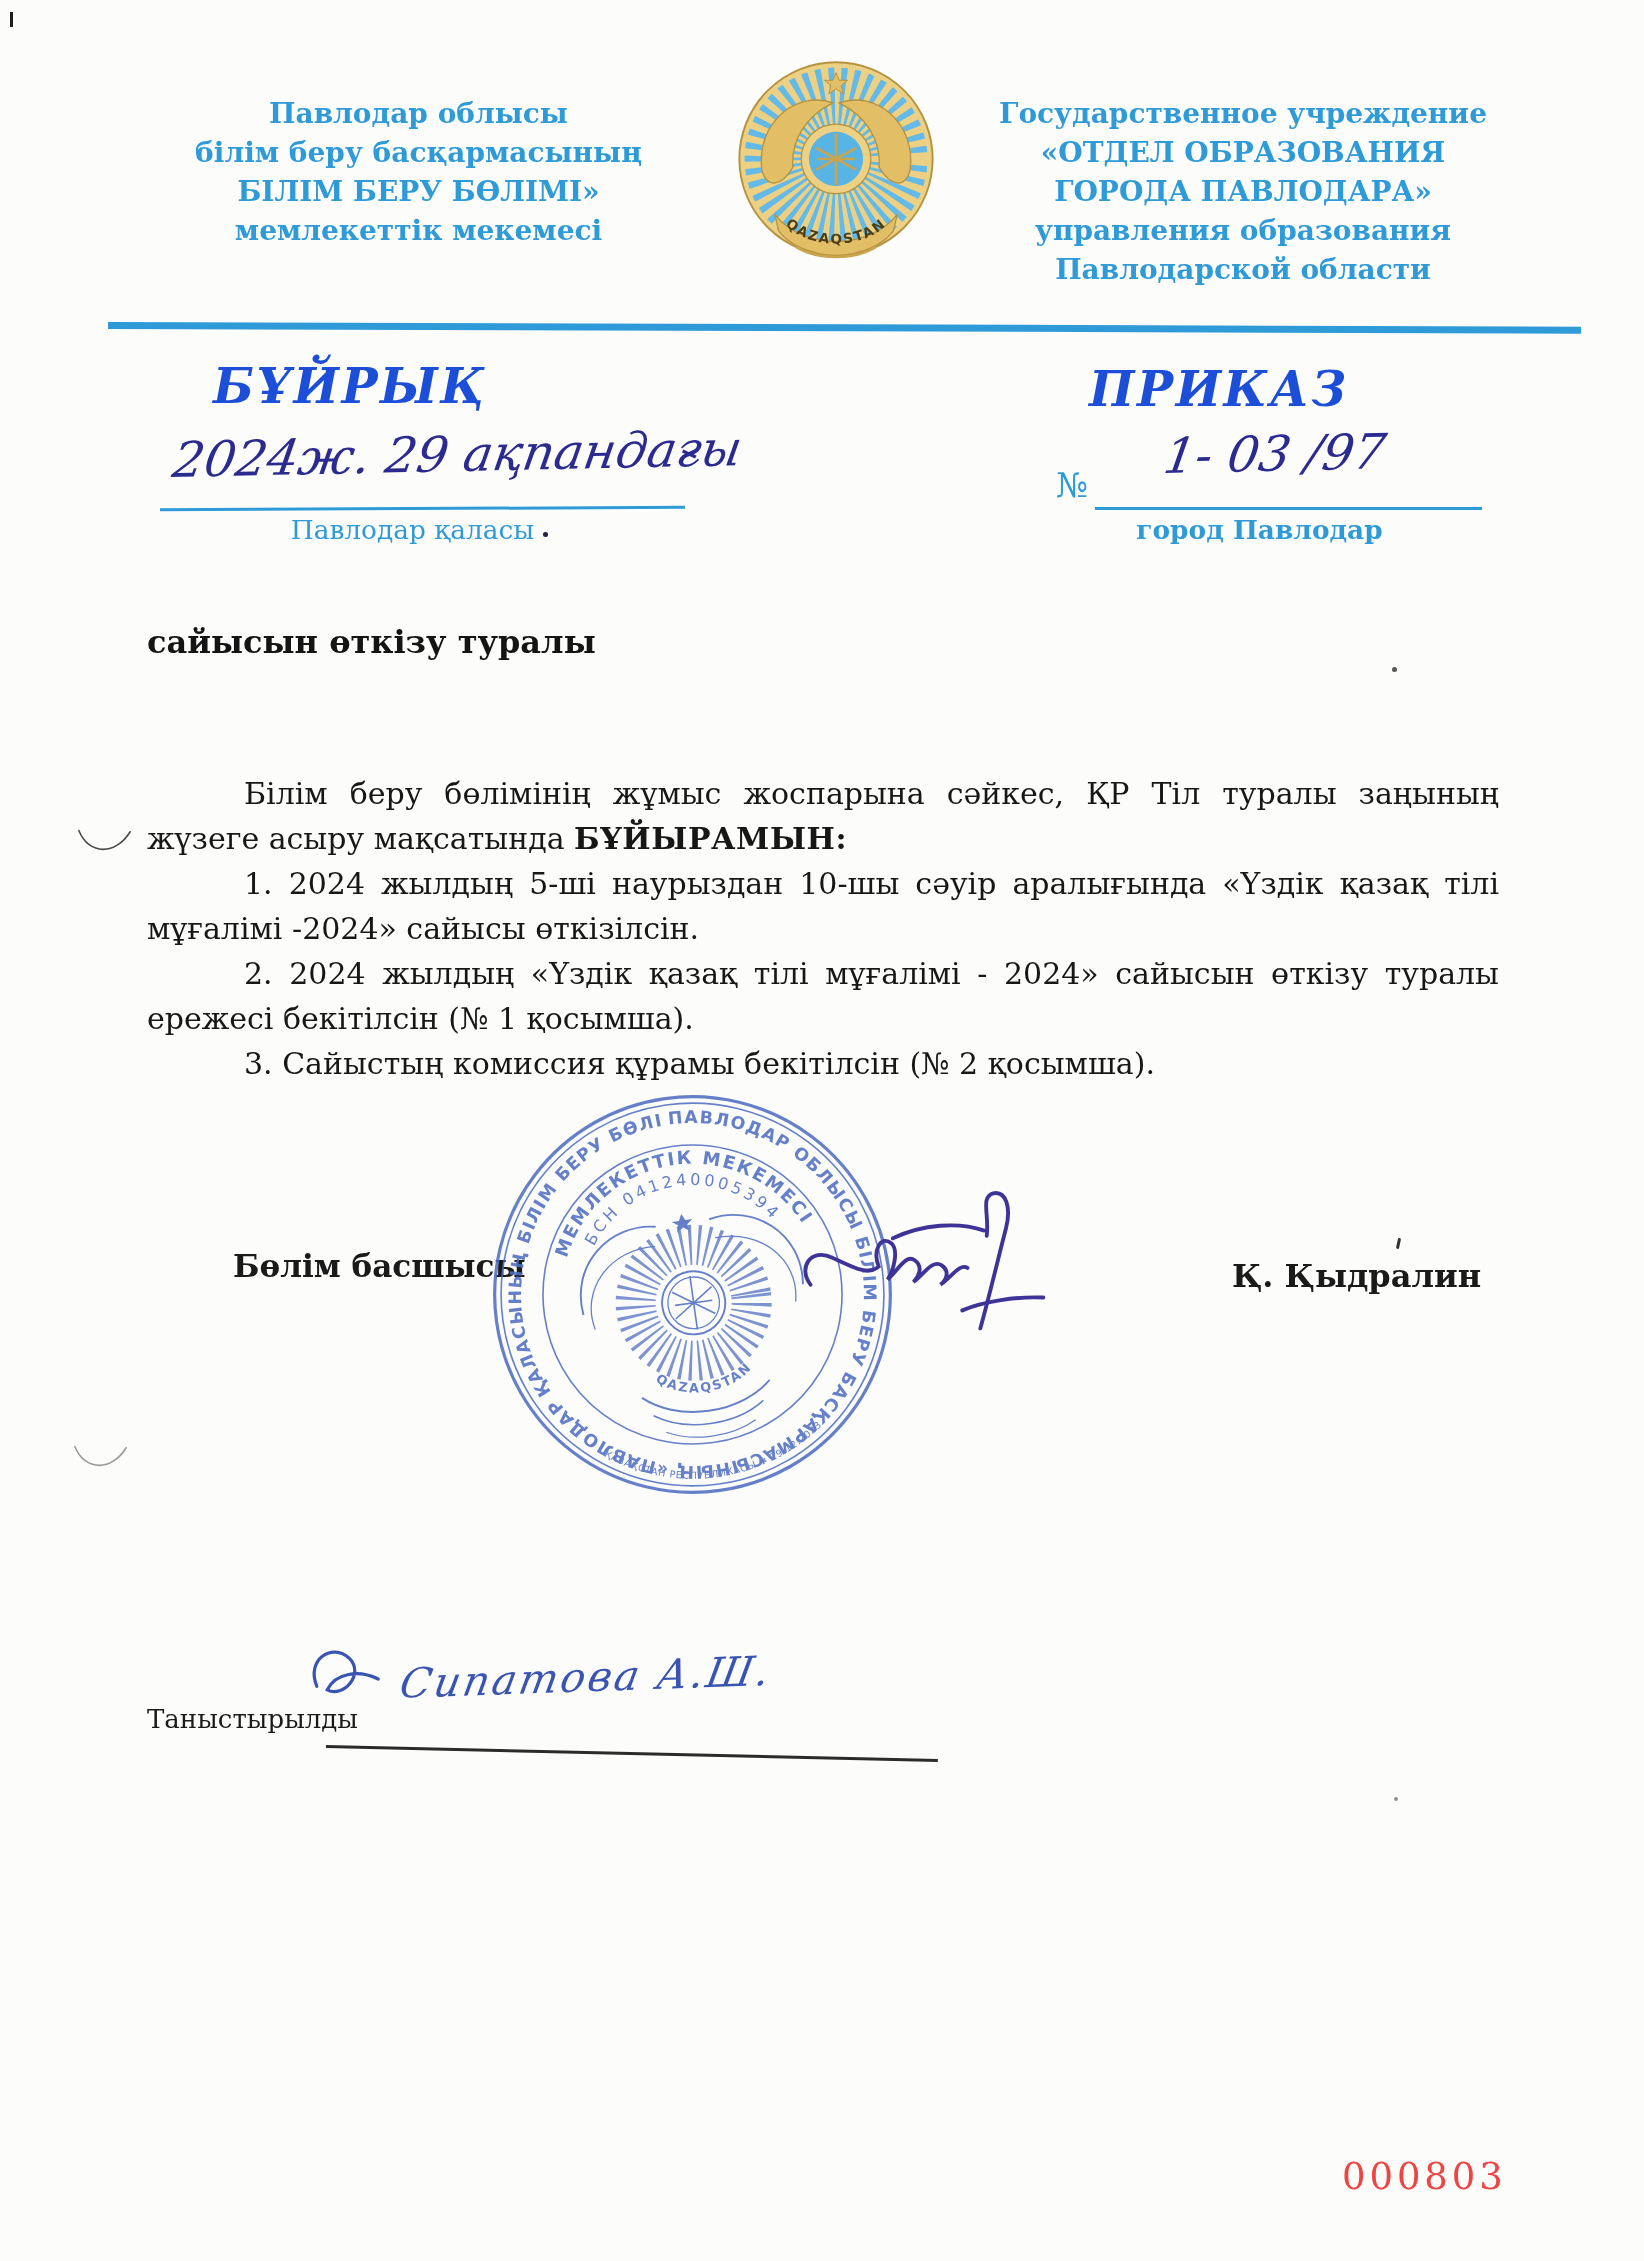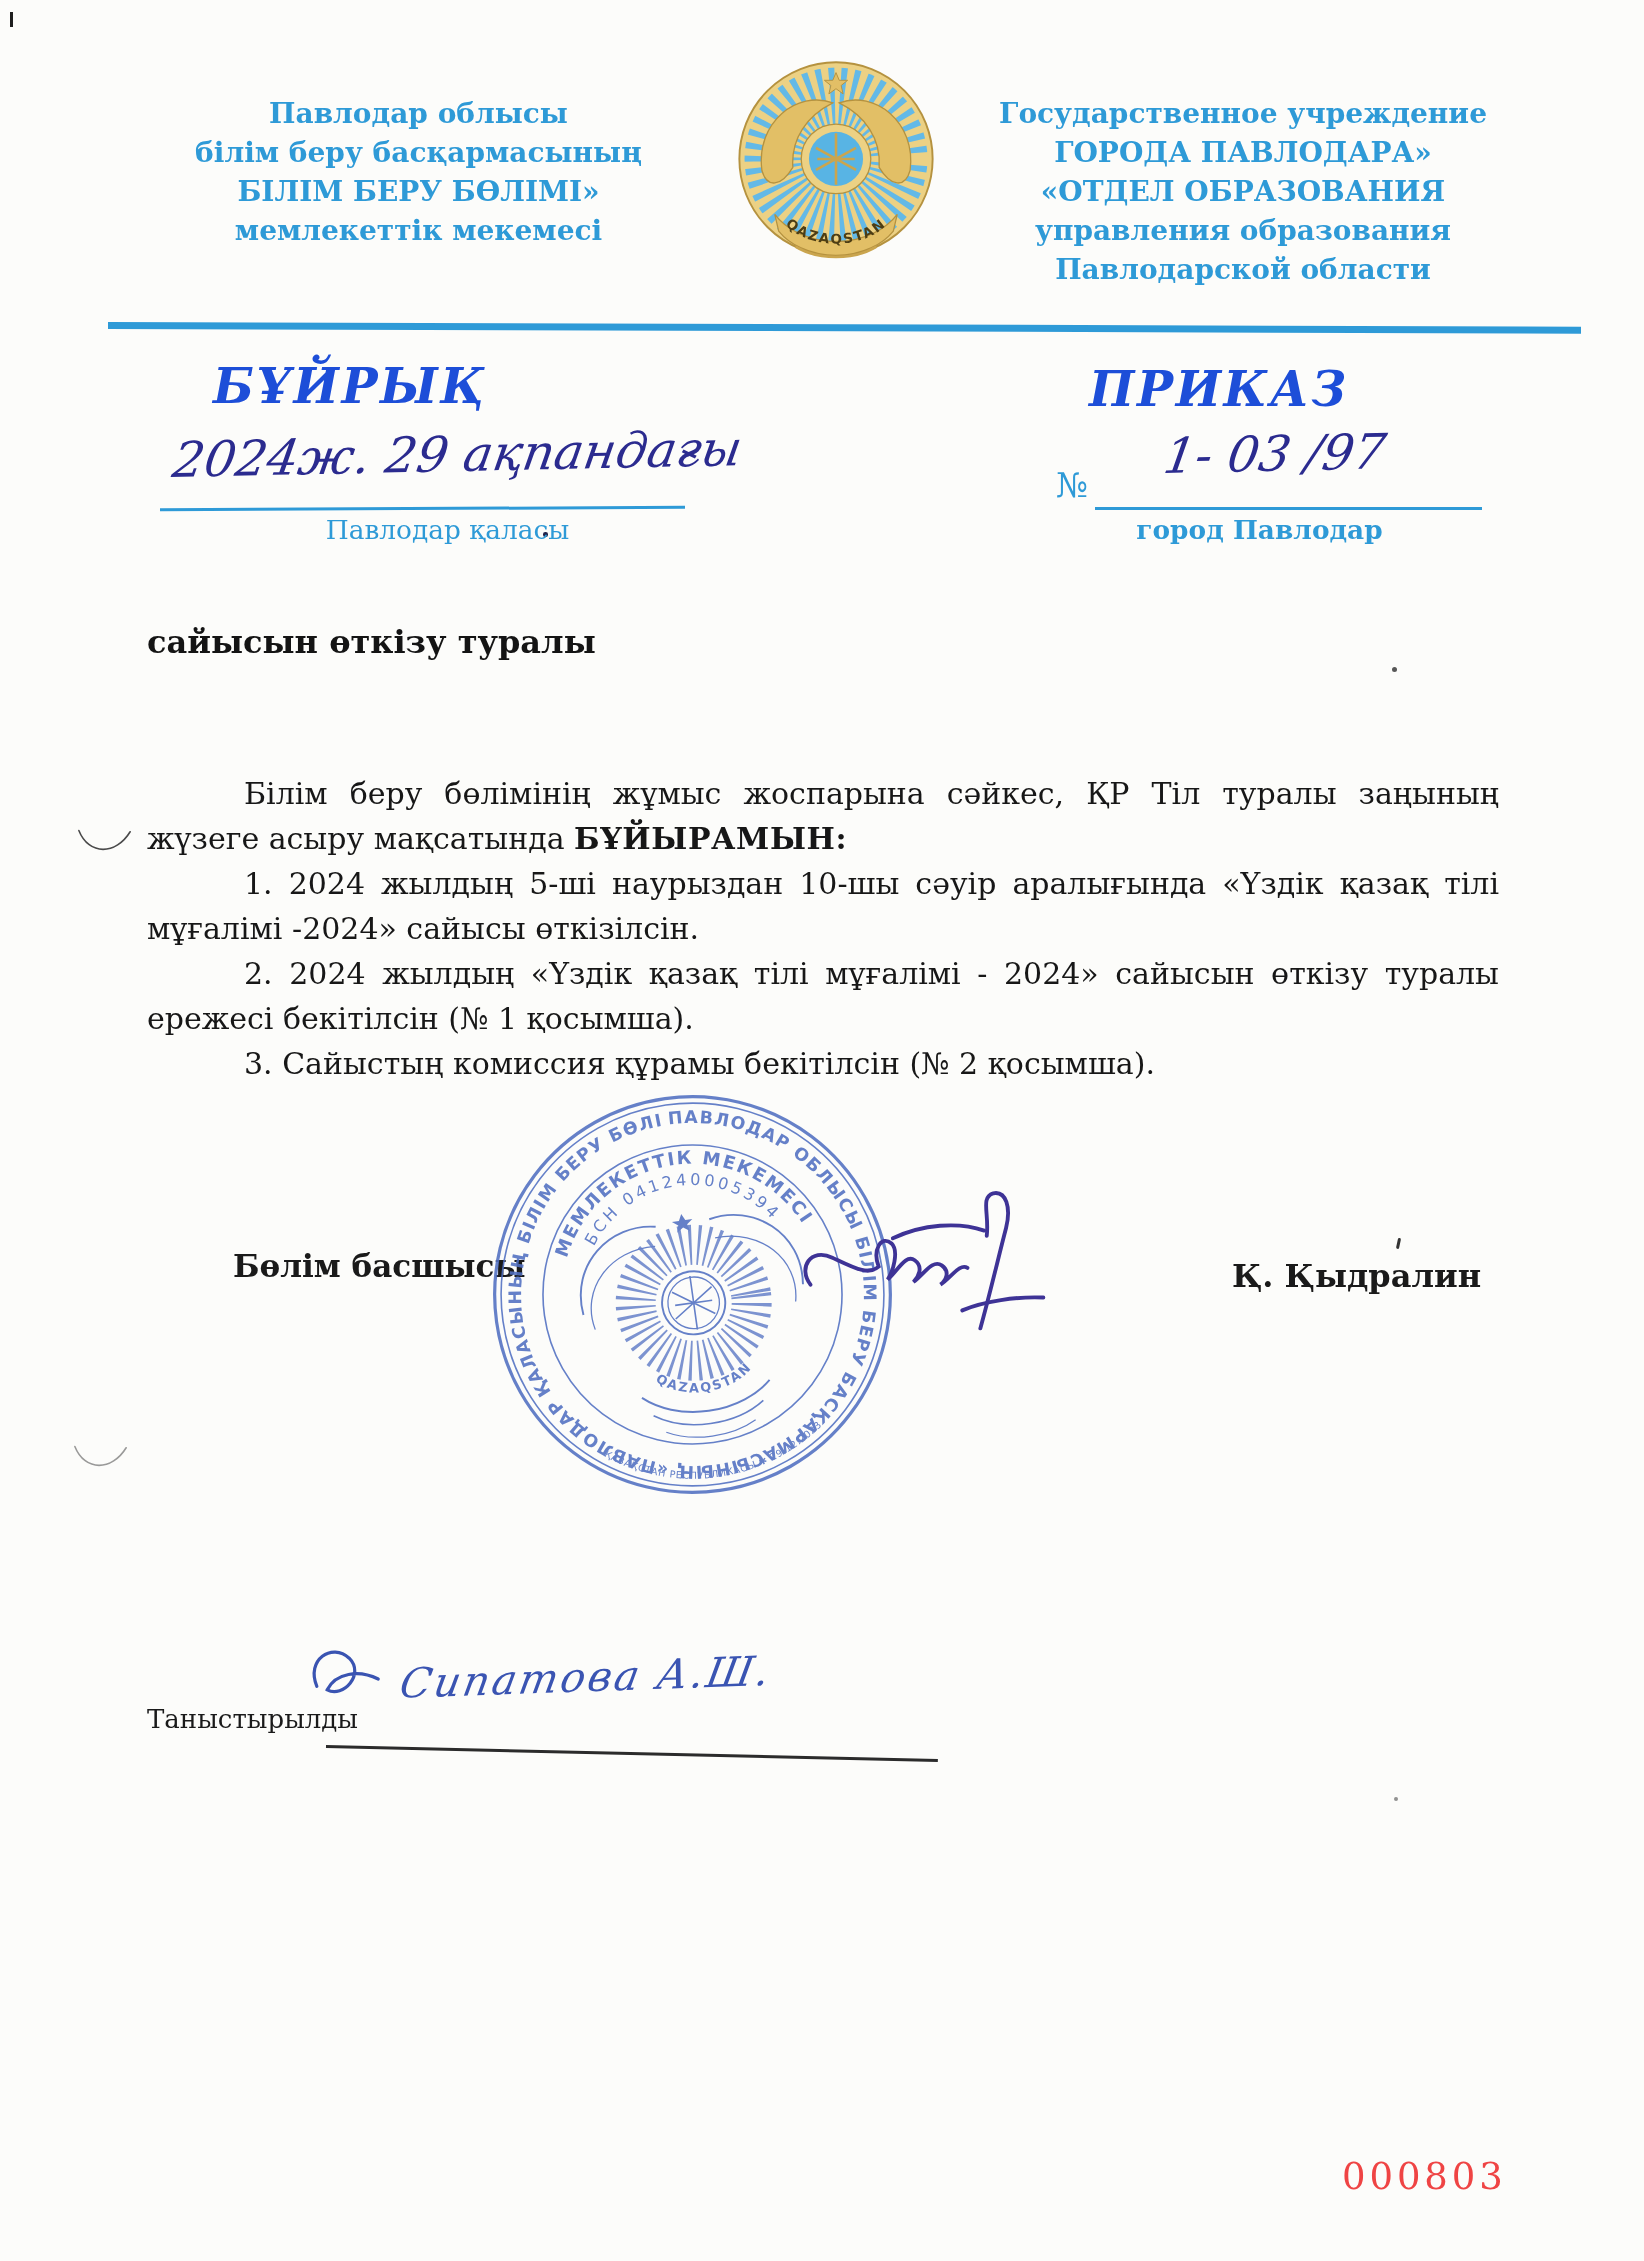--- a/index.html
+++ b/index.html
@@ -25,21 +25,21 @@
   .title-ru{left:1089px;top:361px;width:374px;}
   .hand{font-style:italic;color:#2b2b8f;
         transform:skewX(-10deg) rotate(-1.2deg);transform-origin:left bottom;
         white-space:nowrap;}
   .date-hand{left:169px;top:432px;font-size:49px;}
   .num-hand{left:1160px;top:428px;font-size:49px;}
   .blue-line{position:absolute;height:2.6px;background:#2e9ad7;}
   .date-line{left:160px;top:507px;width:525px;transform:rotate(-0.25deg);}
   .num-line{left:1095px;top:507px;width:387px;}
   .place{position:absolute;text-align:center;font-size:26.4px;color:#2e9ad7;}
-  .place-kk{left:290px;top:514px;width:245px;margin-left:35px;}
+  .place-kk{left:290px;top:514px;width:245px;}
   .place-ru{left:1134px;top:514px;width:251px;font-weight:bold;}
   .num-label{left:1056px;top:465px;font-size:34px;color:#2e9ad7;}
   
   .subject{left:147px;top:619px;width:812px;font-size:32px;font-weight:bold;
            line-height:46px;color:#141414;}
   .body{left:147px;top:771px;width:1352px;font-size:30px;line-height:45px;
         color:#171717;text-align:justify;}
   .body p{margin:0;text-indent:97px;}
   .body .b{font-weight:bold;letter-spacing:0.6px;}
   
@@ -111,22 +111,22 @@
         <path id="em-qaz" d="M72,250 A100,76 0 0 0 238,250"></path>
       </defs>
     <text font-size="21" font-weight="bold" fill="#4c3d14" letter-spacing="3">
       <textPath href="#em-qaz" startOffset="50%" text-anchor="middle">QAZAQSTAN</textPath>
     </text>
     <path d="M92,288 A92,60 0 0 0 218,288" fill="none" stroke="#caa54e" stroke-width="4"></path>
   </svg>
 
   <div class="hdr hdr-right">
     <div>Государственное учреждение</div>
+    <div>«ОТДЕЛ ОБРАЗОВАНИЯ</div>
     <div>ГОРОДА ПАВЛОДАРА»</div>
-    <div>«ОТДЕЛ ОБРАЗОВАНИЯ</div>
     <div>управления образования</div>
     <div>Павлодарской области</div>
   </div>
 
   <div class="abs rule"></div>
 
   <div class="ord-title title-kk">БҰЙРЫҚ</div>
   <div class="ord-title title-ru">ПРИКАЗ</div>
 
   <div class="abs hand date-hand">2024ж. 29 ақпандағы</div>

